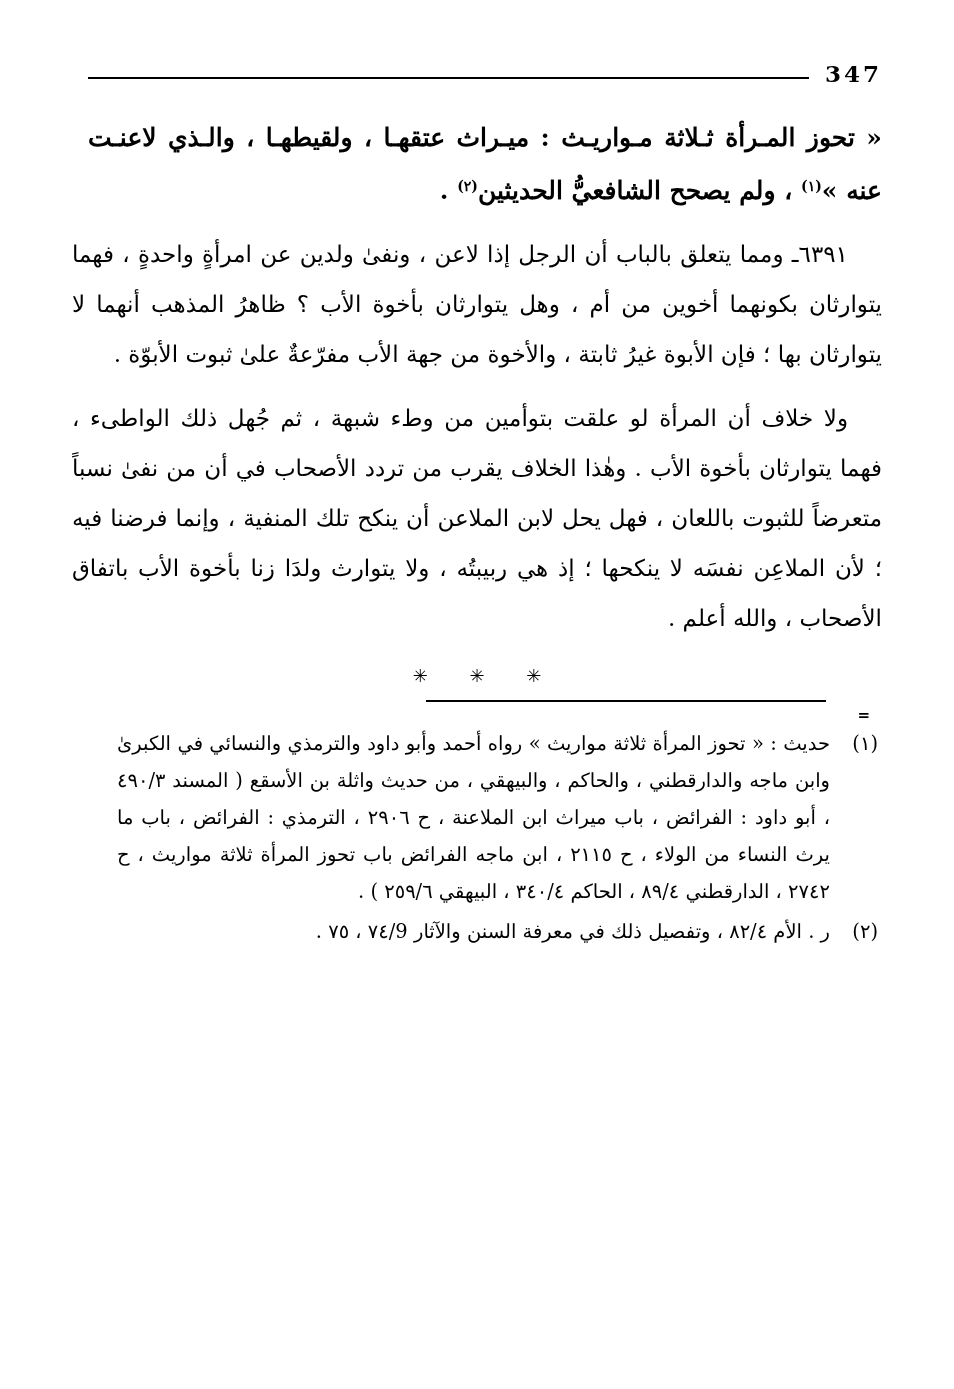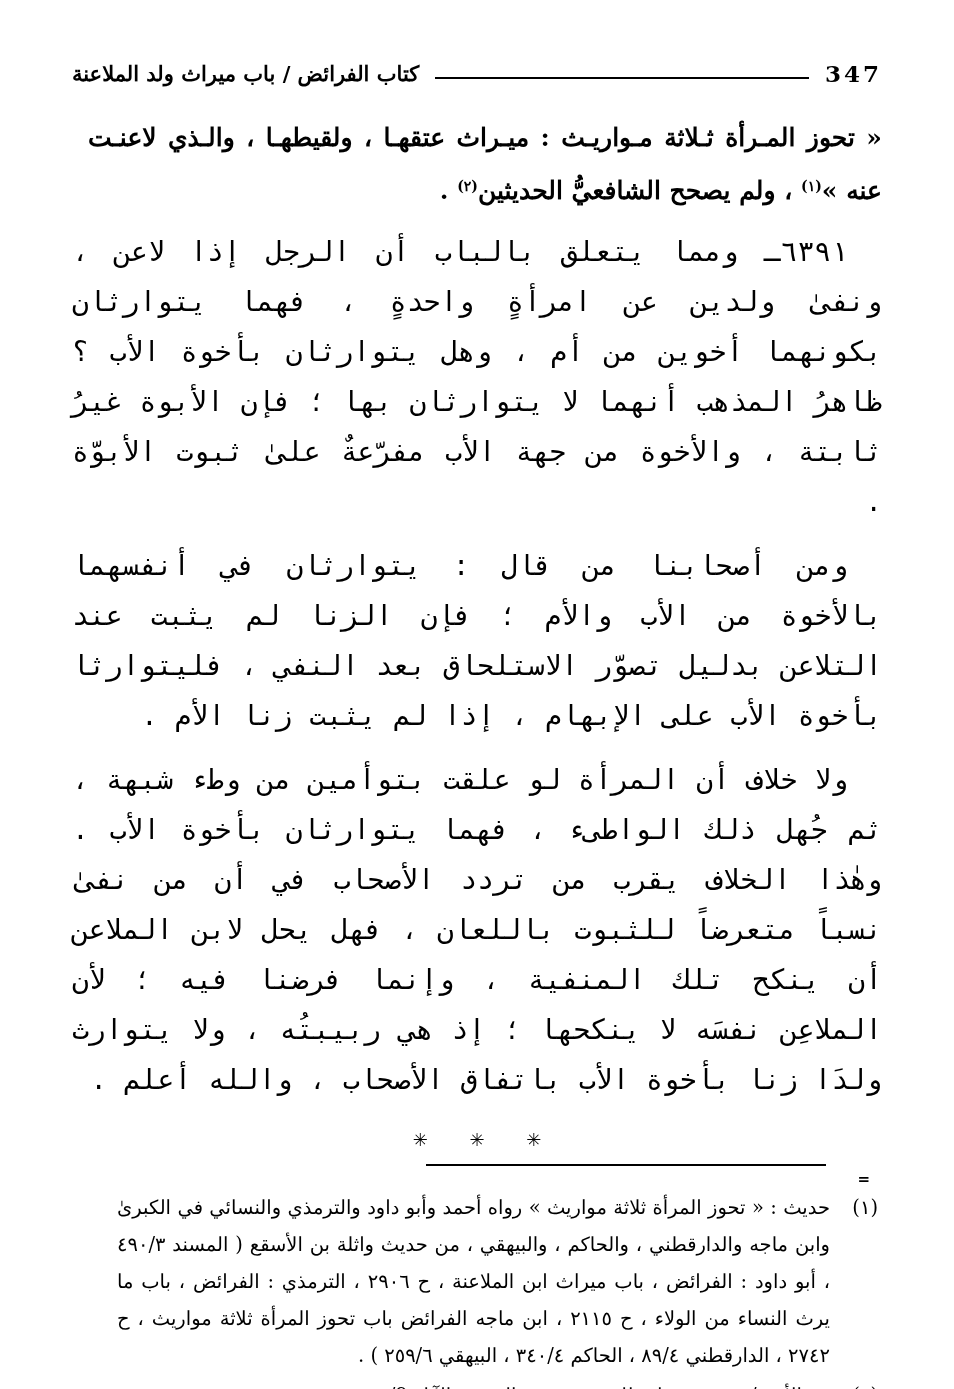--- a/index.html
+++ b/index.html
@@ -38,25 +38,24 @@
       line-height: 49px;
       text-align: justify;
     }
     .fnref {
       font-size: 14px;
       vertical-align: 8px;
       letter-spacing: 1px;
     }
     .para {
       margin: 14px 0 0 0;
-      font-size: 28px;
+      font-size: 23px;
       line-height: 50px;
       text-align: justify;
       text-indent: 34px;
-      font-family: Liberation Mono, monospace;
     }
     .para-number { letter-spacing: 1px; }
 
     .divider {
       margin: 22px 0 0 0;
       text-align: center;
       font-size: 18px;
       word-spacing: 36px;
     }
 
@@ -89,33 +88,31 @@
     .fn-text { flex: 1; text-align: justify; margin-left: 31px; }
   </style>
 </head>
 <body>
 
 <div class="page" dir="rtl" lang="ar">
 
   <header class="page-header">
     <span class="page-number">347</span>
     <span class="header-rule"></span>
-    <span class="header-title">كتاب الفرائض / باب ميراث ولد الملاعنة</span>
   </header>
 
   <main>
     <p class="hadith">
       <span>« تحوز المـرأة ثـلاثة مـواريـث : ميـراث عتقهـا ، ولقيطهـا ، والـذي لاعنـت عنه »</span><sup class="fnref">(١)</sup><span> ، ولم يصحح الشافعيُّ الحديثين</span><sup class="fnref">(٢)</sup><span> .</span>
     </p>
 
     <p class="para">
       <span class="para-number">٦٣٩١ـ </span><span>ومما يتعلق بالباب أن الرجل إذا لاعن ، ونفىٰ ولدين عن امرأةٍ واحدةٍ ، فهما يتوارثان بكونهما أخوين من أم ، وهل يتوارثان بأخوة الأب ؟ ظاهرُ المذهب أنهما لا يتوارثان بها ؛ فإن الأبوة غيرُ ثابتة ، والأخوة من جهة الأب مفرّعةٌ علىٰ ثبوت الأبوّة .</span>
     </p>
 
-    <p class="para">ومن أصحابنا من قال : يتوارثان في أنفسهما بالأخوة من الأب والأم ؛ فإن الزنا لم يثبت عند التلاعن بدليل تصوّر الاستلحاق بعد النفي ، فليتوارثا بأخوة الأب على الإبهام ، إذا لم يثبت زنا الأم .</p>
 
     <p class="para">ولا خلاف أن المرأة لو علقت بتوأمين من وطء شبهة ، ثم جُهل ذلك الواطىء ، فهما يتوارثان بأخوة الأب . وهٰذا الخلاف يقرب من تردد الأصحاب في أن من نفىٰ نسباً متعرضاً للثبوت باللعان ، فهل يحل لابن الملاعن أن ينكح تلك المنفية ، وإنما فرضنا فيه ؛ لأن الملاعِن نفسَه لا ينكحها ؛ إذ هي ربيبتُه ، ولا يتوارث ولدَا زنا بأخوة الأب باتفاق الأصحاب ، والله أعلم .</p>
 
     <div class="divider">✳ ✳ ✳</div>
   </main>
 
   <footer class="page-footer">
     <div class="fn-separator"></div>
 
     <div class="fn-cont-marker">=</div>

